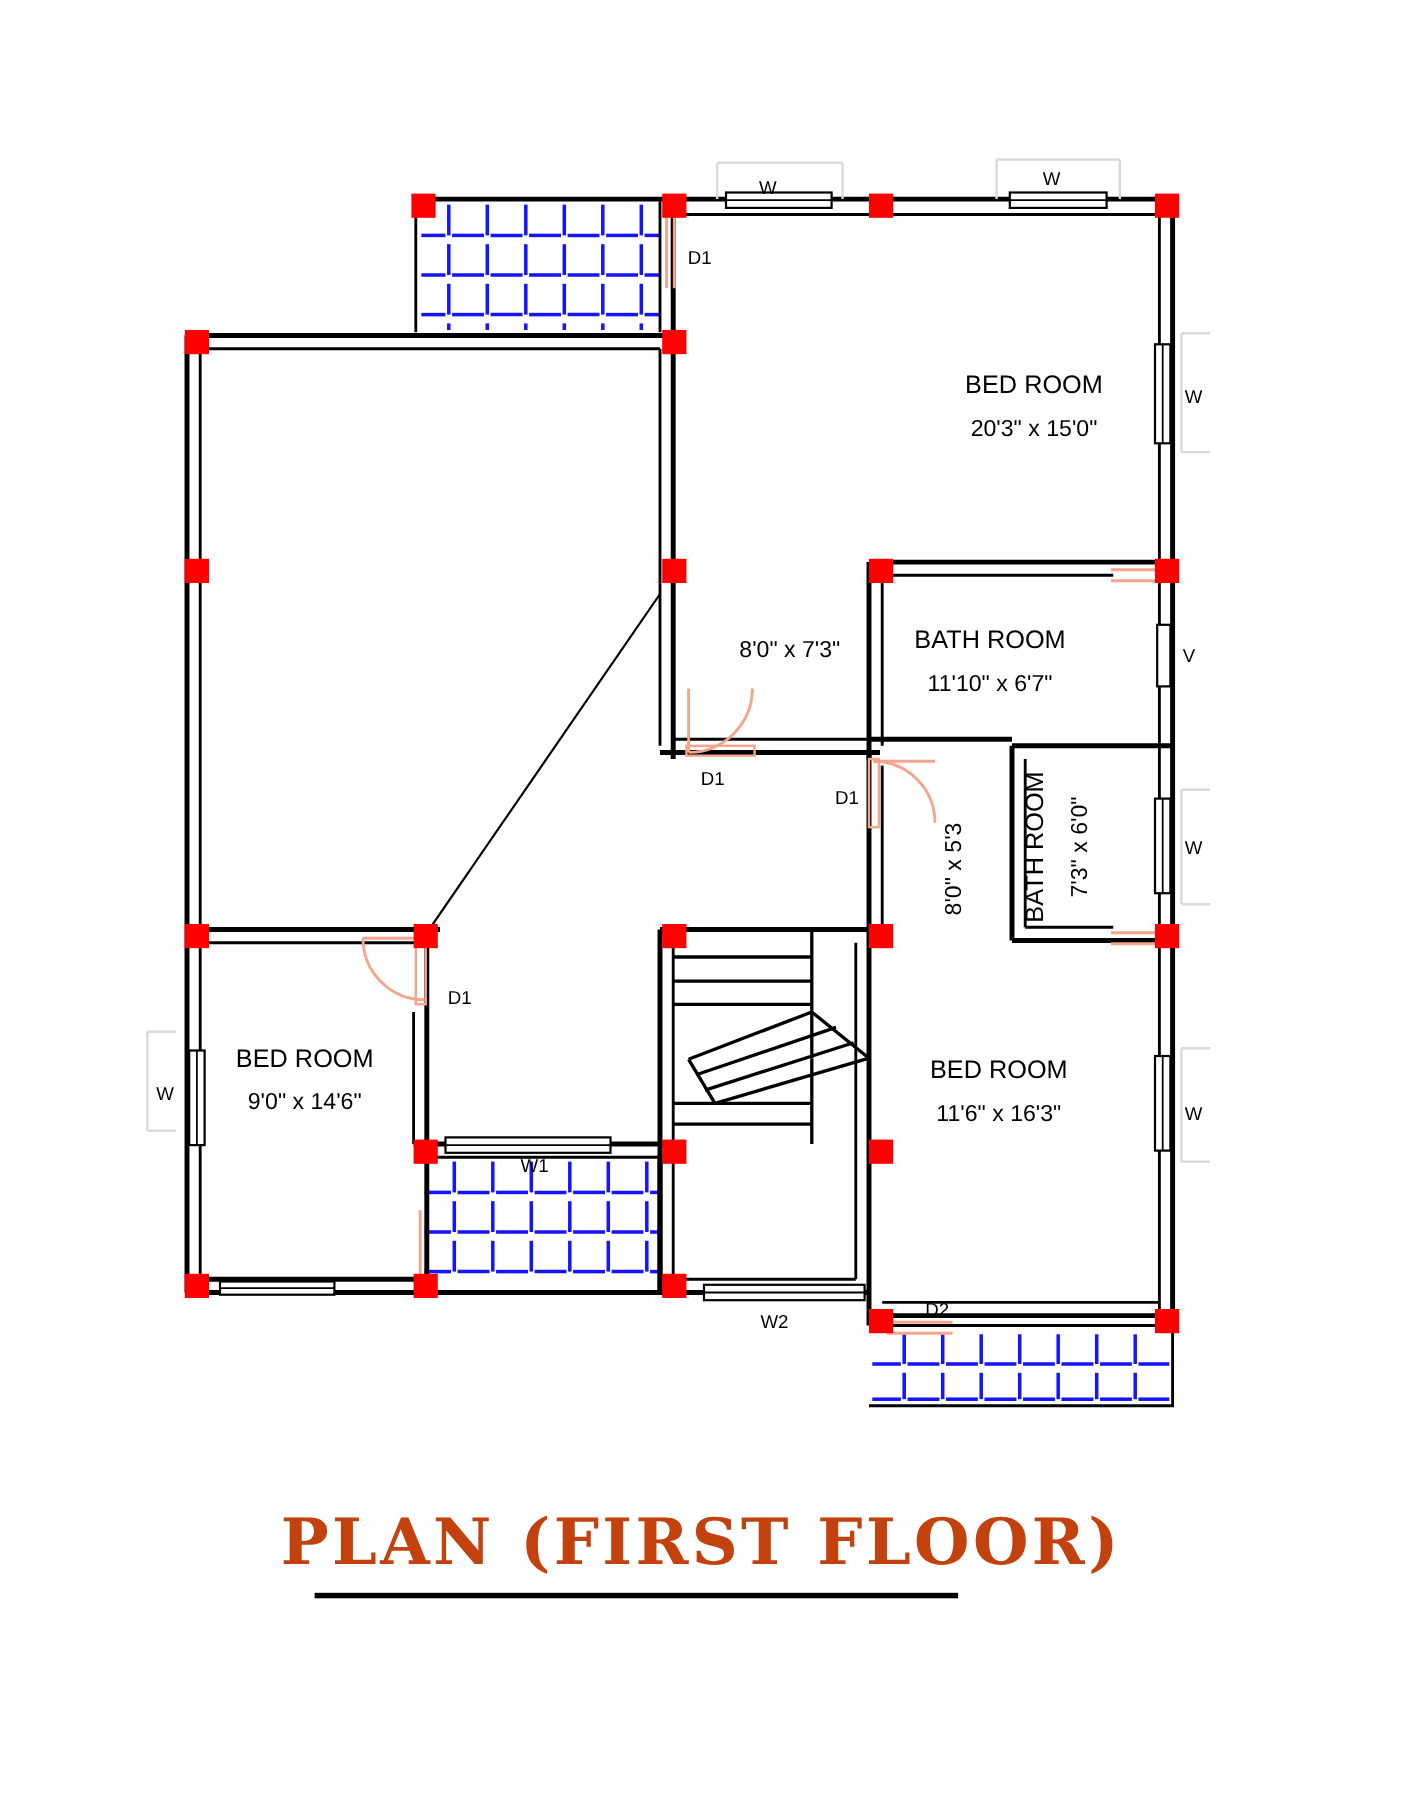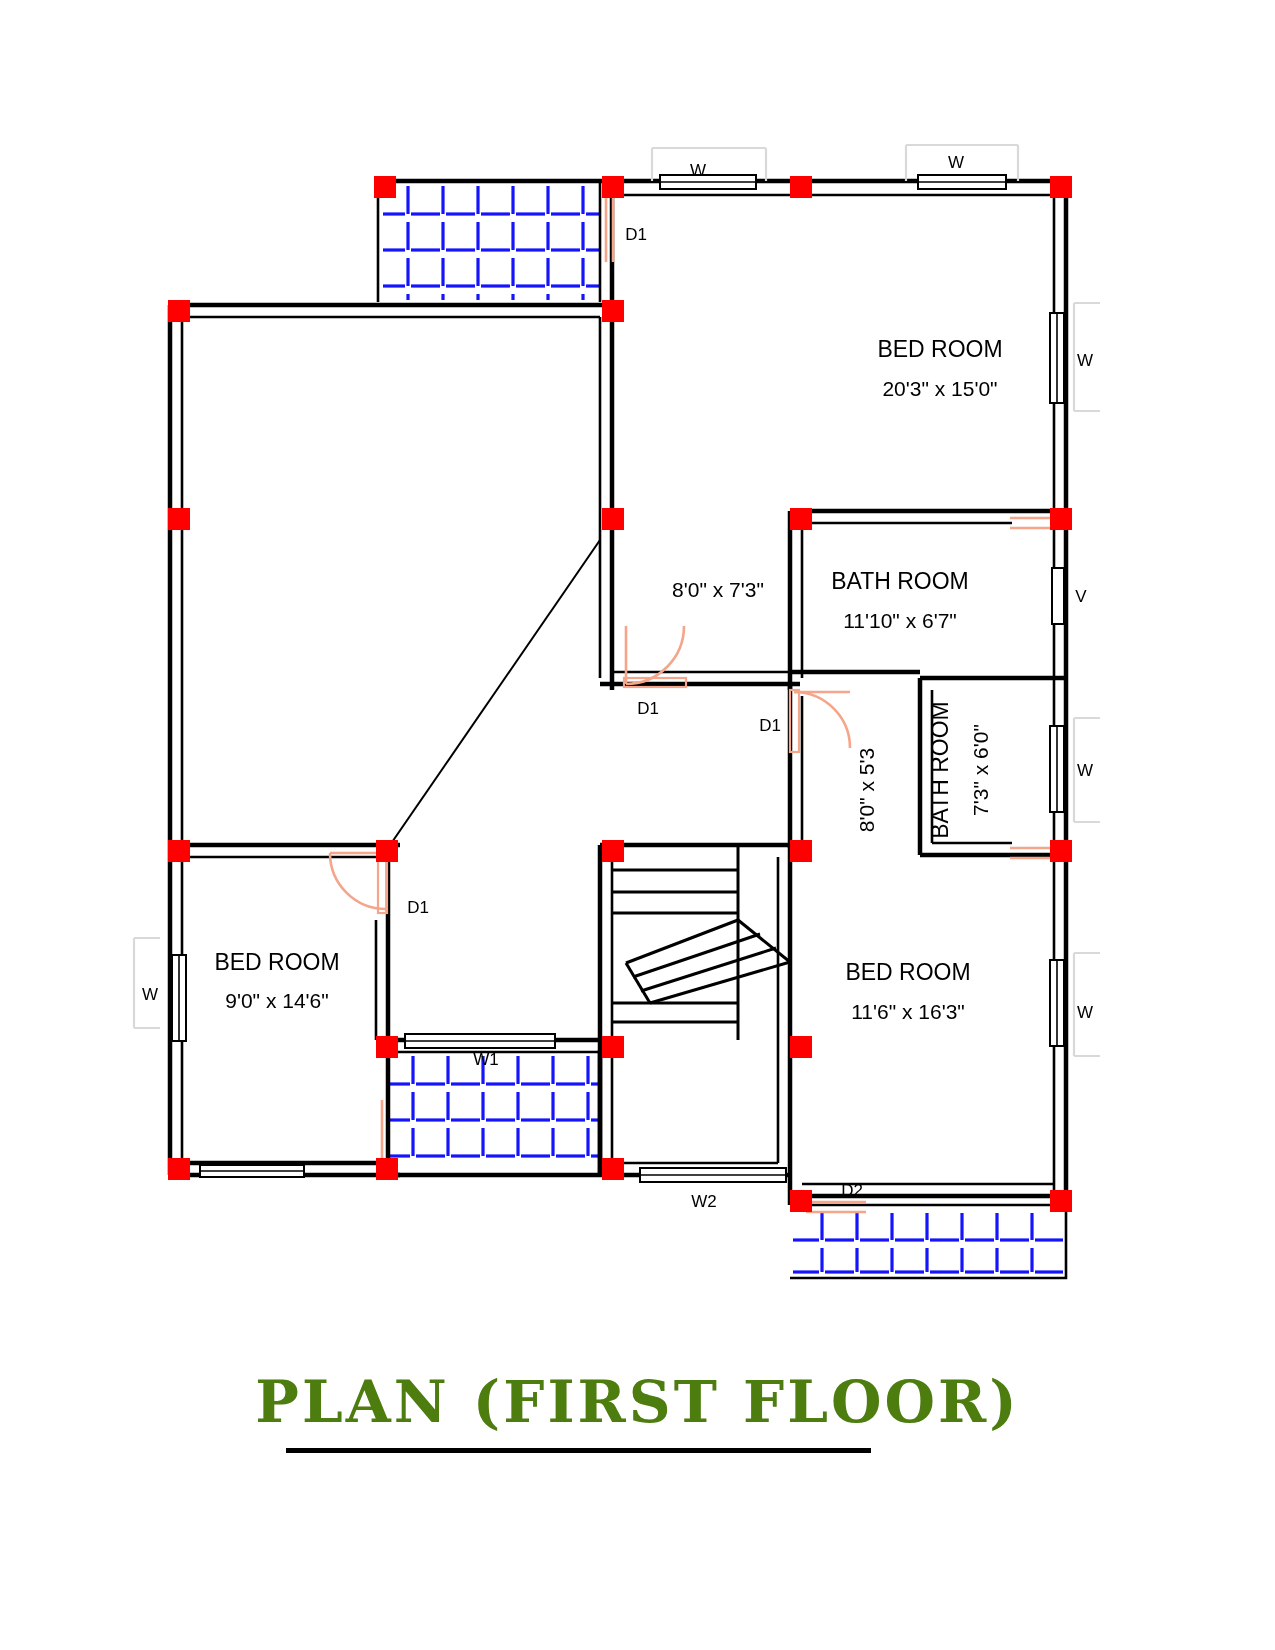--- a/index.html
+++ b/index.html
@@ -40,21 +40,21 @@
   .tag-label   { font-family: "Liberation Sans", sans-serif; font-size: 17px; fill: #000; }
   .title-text {
     position: absolute;
     left: 0;
     top: 1368px;
     width: 1275px;
     text-align: center;
     font-family: "DejaVu Serif", serif;
     font-size: 58px;
     letter-spacing: 3px;
-    color: #4d7c0f;
+    color: #c2410c;
     font-weight: 700;
   }
   .title-underline {
     position: absolute;
     left: 286px;
     top: 1448px;
     width: 585px;
     height: 5px;
     background: #000000;
   }

